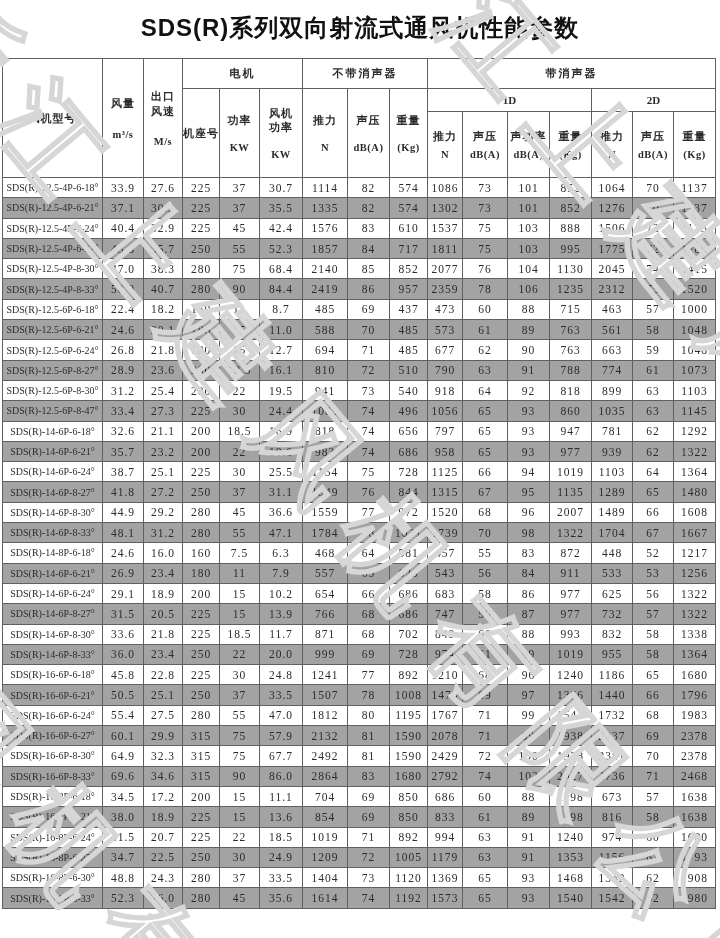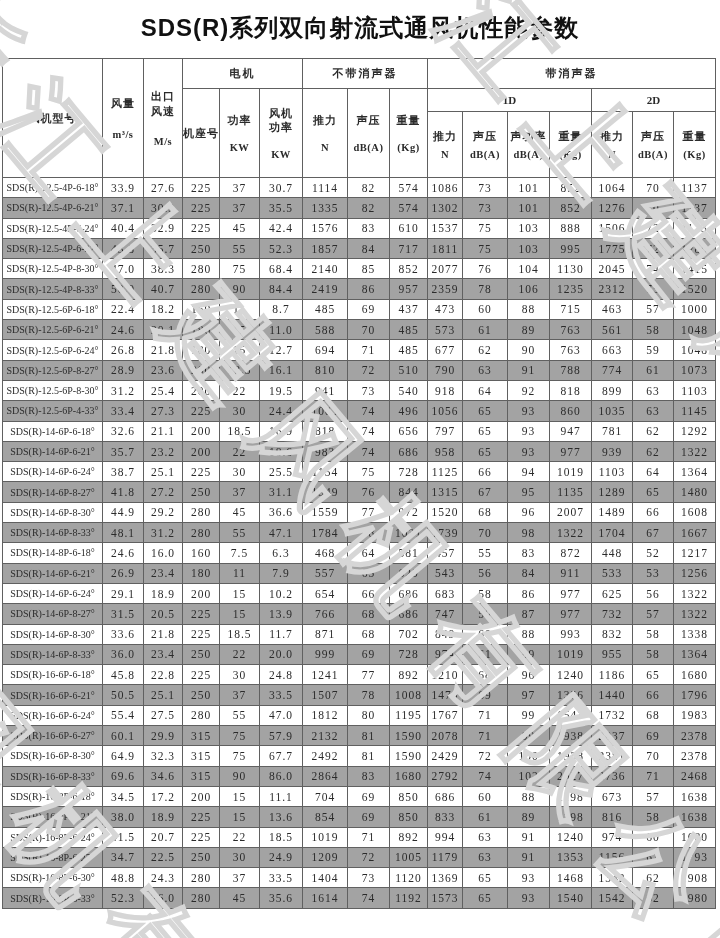--- a/index.html
+++ b/index.html
@@ -398,21 +398,21 @@
           <td>540</td>
           <td>918</td>
           <td>64</td>
           <td>92</td>
           <td>818</td>
           <td>899</td>
           <td>63</td>
           <td>1103</td>
         </tr>
         <tr class="stripe">
-          <td class="model">SDS(R)-12.5-6P-4-33°</td>
+          <td class="model">SDS(R)-12.5-6P-8-47°</td>
           <td>33.4</td>
           <td>27.3</td>
           <td>225</td>
           <td>30</td>
           <td>24.4</td>
           <td>1083</td>
           <td>74</td>
           <td>496</td>
           <td>1056</td>
           <td>65</td>

